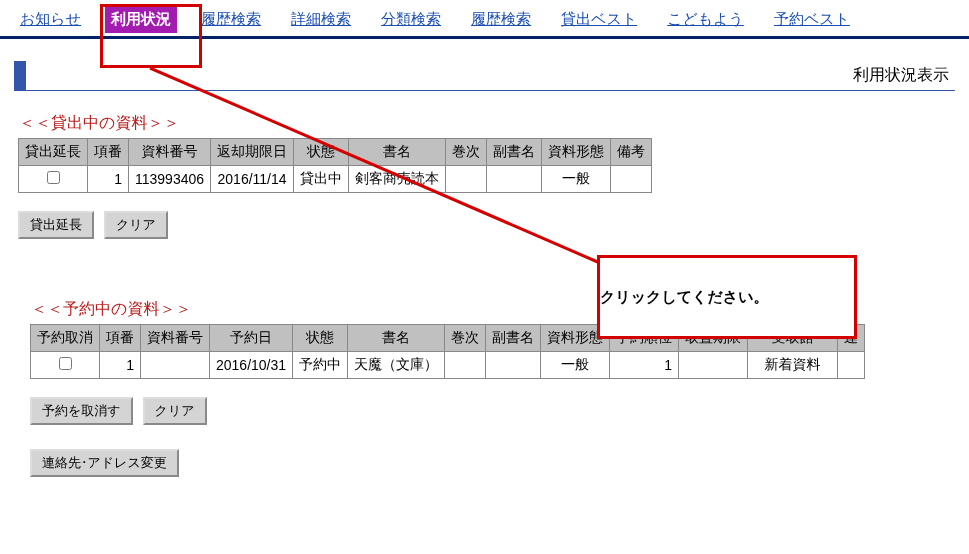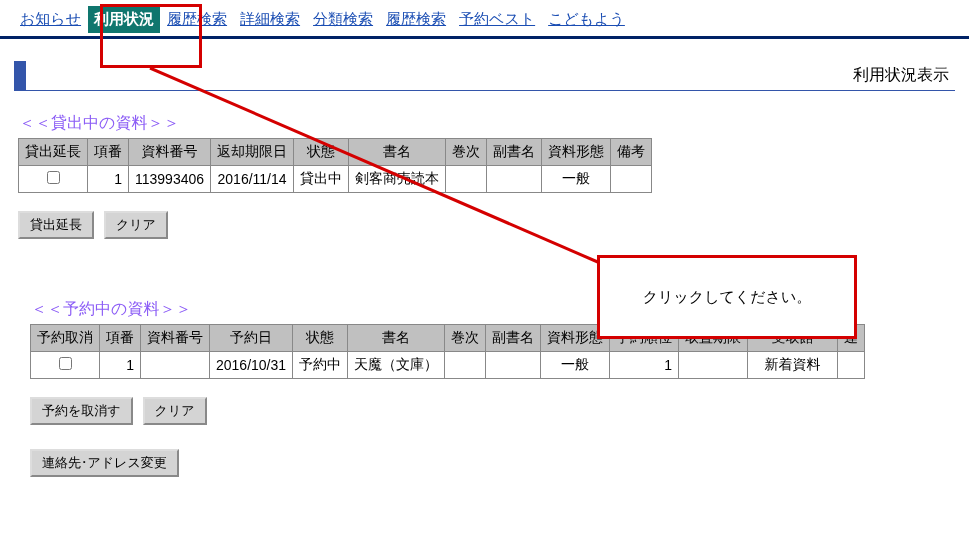--- a/index.html
+++ b/index.html
@@ -6,33 +6,33 @@
     body {
       font-family: "MS PGothic", "Meiryo", sans-serif;
       font-size: 14px;
       background: #fff;
       width: 969px;
       height: 554px;
       position: relative;
     }
     .tabs {
       display: flex;
-      gap: 1px;
+      gap: 18px;
       padding: 6px 0 3px 14px;
       border-bottom: 3px solid #002266;
     }
     .tab {
       padding: 4px 6px;
       color: #1a4db3;
       text-decoration: underline;
       cursor: pointer;
       font-size: 15px;
     }
     .tab.active {
-      background: #0f766e;
+      background: #a21caf;
       color: #fff;
       text-decoration: none;
       font-weight: bold;
     }
     .highlight-box {
       position: absolute;
       border: 3px solid #d40000;
       top: 4px;
       left: 100px;
       width: 102px;
@@ -41,21 +41,21 @@
     }
     .page-title-bar {
       margin: 22px 14px 22px 14px;
       border-left: 12px solid #3355aa;
       border-bottom: 1px solid #3355aa;
       padding: 4px 6px;
       font-size: 16px;
       text-align: right;
     }
     .section-label {
-      color: #8b5cf6;
+      color: #b91c1c;
       font-size: 16px;
       margin: 16px 14px 4px 19px;
     }
     table.data {
       border-collapse: collapse;
       margin: 0 0 0 18px;
     }
     table.data th, table.data td {
       border: 1px solid #888;
       padding: 4px 6px;
@@ -82,22 +82,22 @@
     }
     .callout {
       position: absolute;
       border: 3px solid #d40000;
       top: 255px;
       left: 597px;
       width: 260px;
       height: 84px;
       display: flex;
       align-items: center;
-      justify-content: center;
-      font-weight: normal;
+      justify-content: flex-start;
+      font-weight: bold;
       font-size: 15px;
       background: #fff;
     }
     .section2 {
       margin-top: 60px;
       padding-left: 12px;
     }
     svg.arrow {
       position: absolute;
       top: 68px;
@@ -110,22 +110,23 @@
 </head>
 <body>
 
 <div class="tabs">
   <span class="tab">お知らせ</span>
   <span class="tab active">利用状況</span>
   <span class="tab">履歴検索</span>
   <span class="tab">詳細検索</span>
   <span class="tab">分類検索</span>
   <span class="tab">履歴検索</span>
+  <span class="tab">貸出ベスト</span>
+  <span class="tab">こどもよう</span>
   <span class="tab">予約ベスト</span>
-  <span class="tab">こどもよう</span>
 </div>
 
 <div class="highlight-box"></div>
 
 <svg class="arrow">
   <line x1="40" y1="0" x2="490" y2="195" stroke="#d40000" stroke-width="3"></line>
 </svg>
 
 <div class="page-title-bar">利用状況表示</div>
 

